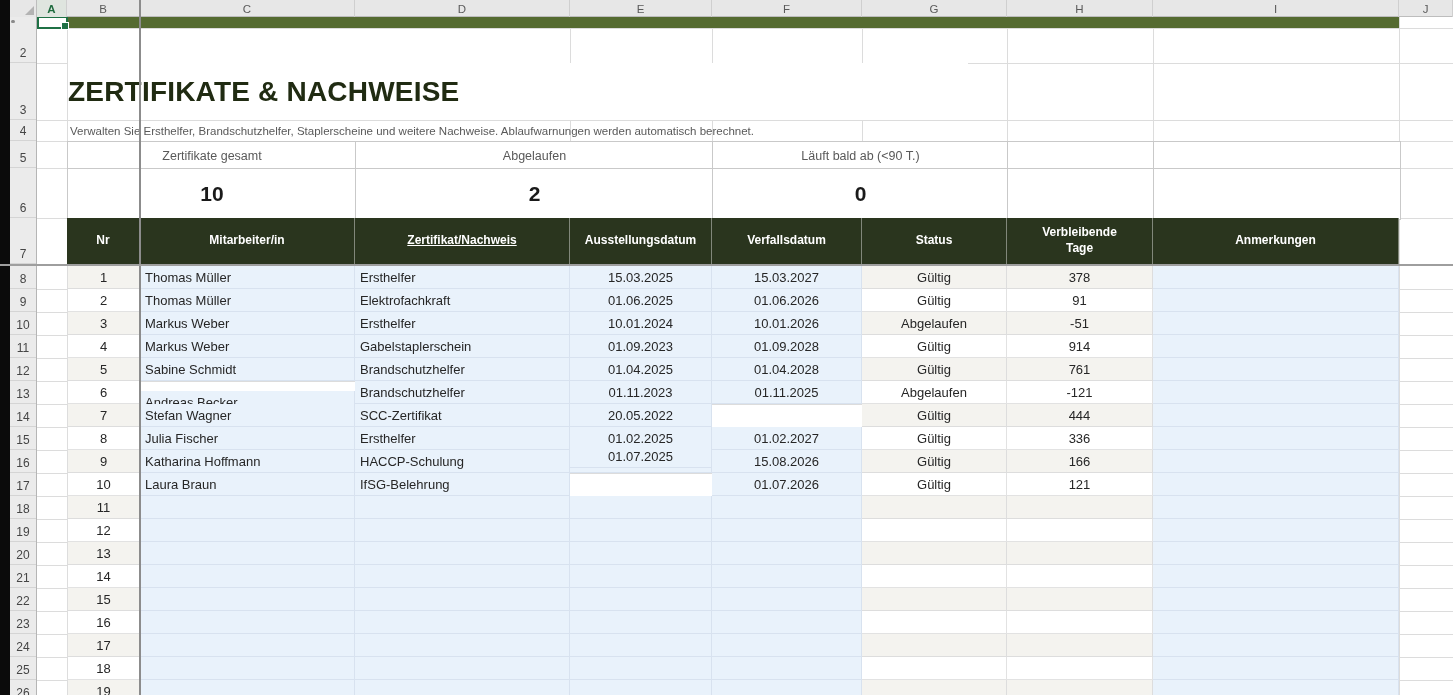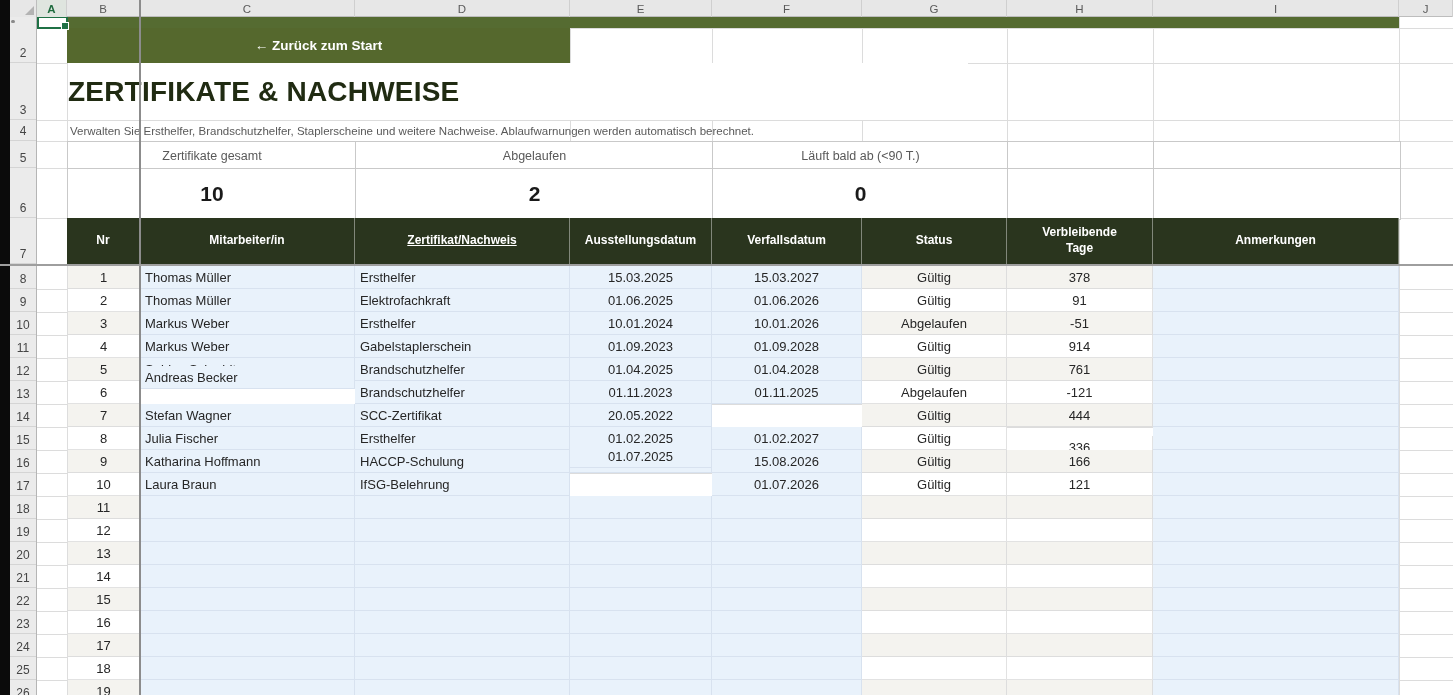--- a/index.html
+++ b/index.html
@@ -92,21 +92,20 @@
       <div class="abs gl" style="left: 1153px; top: 28px; width: 1px; height: 113px;"></div>
       <div class="abs gl" style="left: 1399px; top: 17px; width: 1px; height: 678px;"></div>
       <div class="abs gl" style="left: 67px; top: 17px; width: 1px; height: 678px;"></div>
     </div>
 
   <div class="abs" id="row1bar"></div>
   <div class="abs" id="a1sel">
     <div class="handle"></div>
   </div>
 
-  <button id="backbtn">← Zurück zum Start</button>
   <div class="abs" id="title">ZERTIFIKATE &amp; NACHWEISE</div>
   <div class="abs" id="subtitle">Verwalten Sie Ersthelfer, Brandschutzhelfer, Staplerscheine und weitere Nachweise. Ablaufwarnungen werden automatisch berechnet.</div>
 
   <div id="stats">
       <div class="statcell statlabel" style="left: 67px; top: 141px; width: 288px; height: 27px;">Zertifikate gesamt</div>
       <div class="statcell statvalue" style="left: 67px; top: 168px; width: 288px; height: 50px;">10</div>
       <div class="statcell statlabel" style="left: 355px; top: 141px; width: 357px; height: 27px;">Abgelaufen</div>
       <div class="statcell statvalue" style="left: 355px; top: 168px; width: 357px; height: 50px;">2</div>
       <div class="statcell statlabel" style="left: 712px; top: 141px; width: 295px; height: 27px;">Läuft bald ab (&lt;90 T.)</div>
       <div class="statcell statvalue" style="left: 712px; top: 168px; width: 295px; height: 50px;">0</div>
@@ -160,42 +159,42 @@
       <div class="cell blue ctr" style="left: 1153px; top: 335px; width: 246px;"></div>
       <div class="cell band1 ctr bleft" style="left: 67px; top: 358px; width: 73px;">5</div>
       <div class="cell blue lft" style="left: 140px; top: 358px; width: 215px;">Sabine Schmidt</div>
       <div class="cell blue lft" style="left: 355px; top: 358px; width: 215px;">Brandschutzhelfer</div>
       <div class="cell blue ctr" style="left: 570px; top: 358px; width: 142px;">01.04.2025</div>
       <div class="cell blue ctr" style="left: 712px; top: 358px; width: 150px;">01.04.2028</div>
       <div class="cell band1 ctr" style="left: 862px; top: 358px; width: 145px;">Gültig</div>
       <div class="cell band1 ctr" style="left: 1007px; top: 358px; width: 146px;">761</div>
       <div class="cell blue ctr" style="left: 1153px; top: 358px; width: 246px;"></div>
       <div class="cell band0 ctr bleft" style="left: 67px; top: 381px; width: 73px;">6</div>
-      <div class="cell blue lft" style="left: 140px; top: 366px; width: 215px; text-align: center;">Andreas Becker</div>
+      <div class="cell blue lft" style="left: 140px; top: 391px; width: 215px; text-align: center;">Andreas Becker</div>
       <div class="cell blue lft" style="left: 355px; top: 381px; width: 215px;">Brandschutzhelfer</div>
       <div class="cell blue ctr" style="left: 570px; top: 381px; width: 142px;">01.11.2023</div>
       <div class="cell blue ctr" style="left: 712px; top: 381px; width: 150px;">01.11.2025</div>
       <div class="cell band0 ctr" style="left: 862px; top: 381px; width: 145px;">Abgelaufen</div>
       <div class="cell band0 ctr" style="left: 1007px; top: 381px; width: 146px;">-121</div>
       <div class="cell blue ctr" style="left: 1153px; top: 381px; width: 246px;"></div>
       <div class="cell band1 ctr bleft" style="left: 67px; top: 404px; width: 73px;">7</div>
       <div class="cell blue lft" style="left: 140px; top: 404px; width: 215px;">Stefan Wagner</div>
       <div class="cell blue lft" style="left: 355px; top: 404px; width: 215px;">SCC-Zertifikat</div>
       <div class="cell blue ctr" style="left: 570px; top: 404px; width: 142px;">20.05.2022</div>
       <div class="cell blue ctr" style="left: 712px; top: 404px; width: 150px; margin-top: 43px;">20.05.2027</div>
       <div class="cell band1 ctr" style="left: 862px; top: 404px; width: 145px;">Gültig</div>
       <div class="cell band1 ctr" style="left: 1007px; top: 404px; width: 146px;">444</div>
       <div class="cell blue ctr" style="left: 1153px; top: 404px; width: 246px;"></div>
       <div class="cell band0 ctr bleft" style="left: 67px; top: 427px; width: 73px;">8</div>
       <div class="cell blue lft" style="left: 140px; top: 427px; width: 215px;">Julia Fischer</div>
       <div class="cell blue lft" style="left: 355px; top: 427px; width: 215px;">Ersthelfer</div>
       <div class="cell blue ctr" style="left: 570px; top: 427px; width: 142px;">01.02.2025</div>
       <div class="cell blue ctr" style="left: 712px; top: 427px; width: 150px;">01.02.2027</div>
       <div class="cell band0 ctr" style="left: 862px; top: 427px; width: 145px;">Gültig</div>
-      <div class="cell band0 ctr" style="left: 1007px; top: 427px; width: 146px; margin-top: 9px;">336</div>
+      <div class="cell band0 ctr" style="left: 1007px; top: 427px; width: 146px;">336</div>
       <div class="cell blue ctr" style="left: 1153px; top: 427px; width: 246px;"></div>
       <div class="cell band1 ctr bleft" style="left: 67px; top: 450px; width: 73px;">9</div>
       <div class="cell blue lft" style="left: 140px; top: 450px; width: 215px;">Katharina Hoffmann</div>
       <div class="cell blue lft" style="left: 355px; top: 450px; width: 215px;">HACCP-Schulung</div>
       <div class="cell blue ctr" style="left: 570px; top: 450px; width: 142px;">15.08.2025</div>
       <div class="cell blue ctr" style="left: 712px; top: 450px; width: 150px;">15.08.2026</div>
       <div class="cell band1 ctr" style="left: 862px; top: 450px; width: 145px;">Gültig</div>
       <div class="cell band1 ctr" style="left: 1007px; top: 450px; width: 146px;">166</div>
       <div class="cell blue ctr" style="left: 1153px; top: 450px; width: 246px;"></div>
       <div class="cell band0 ctr bleft" style="left: 67px; top: 473px; width: 73px;">10</div>

